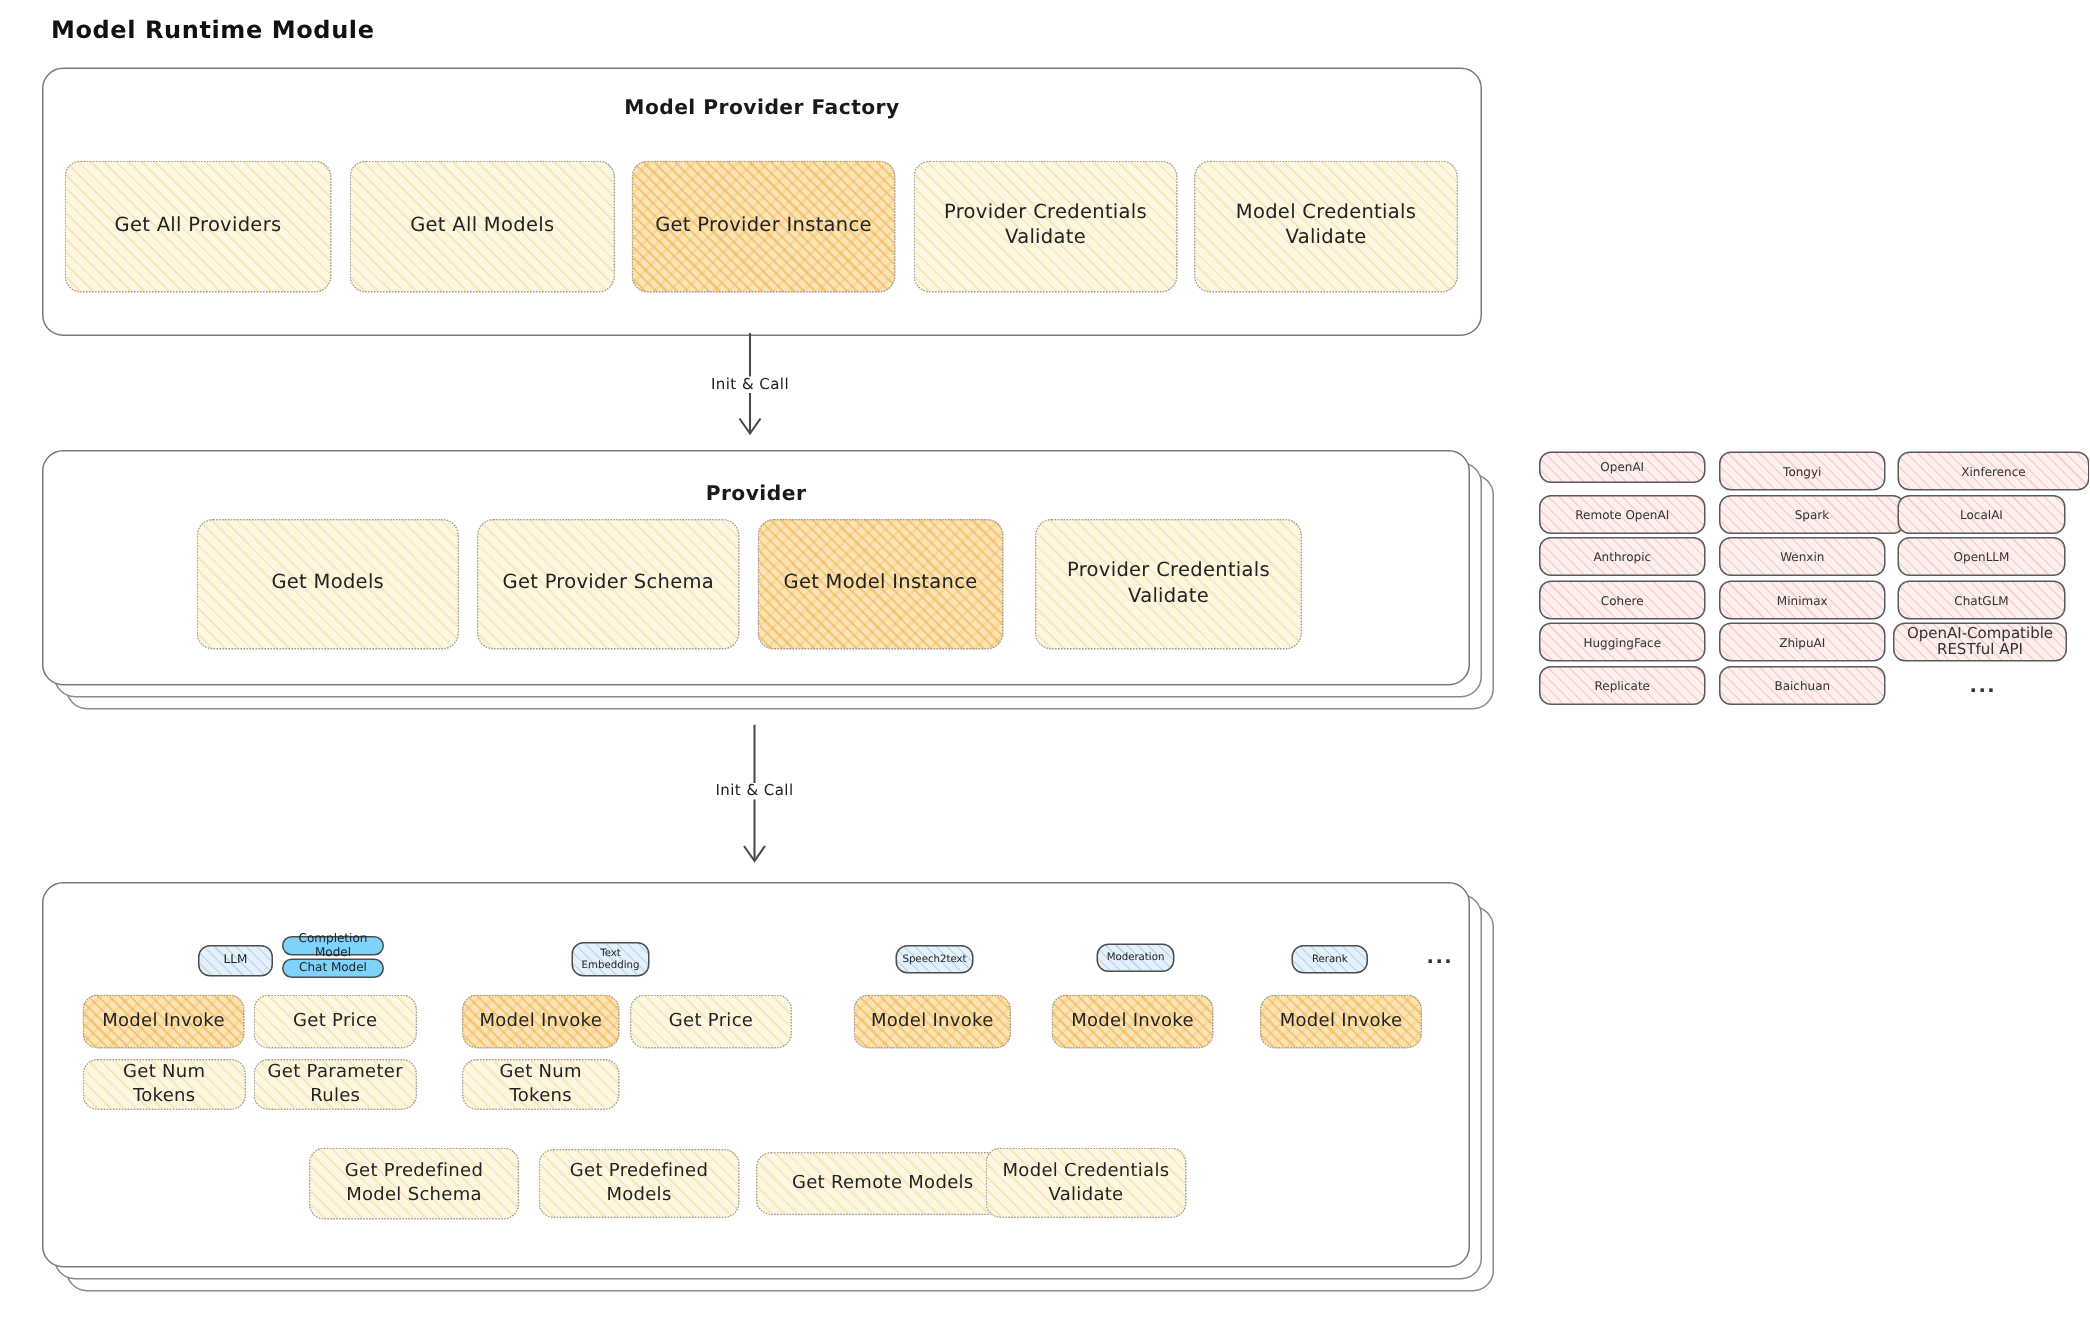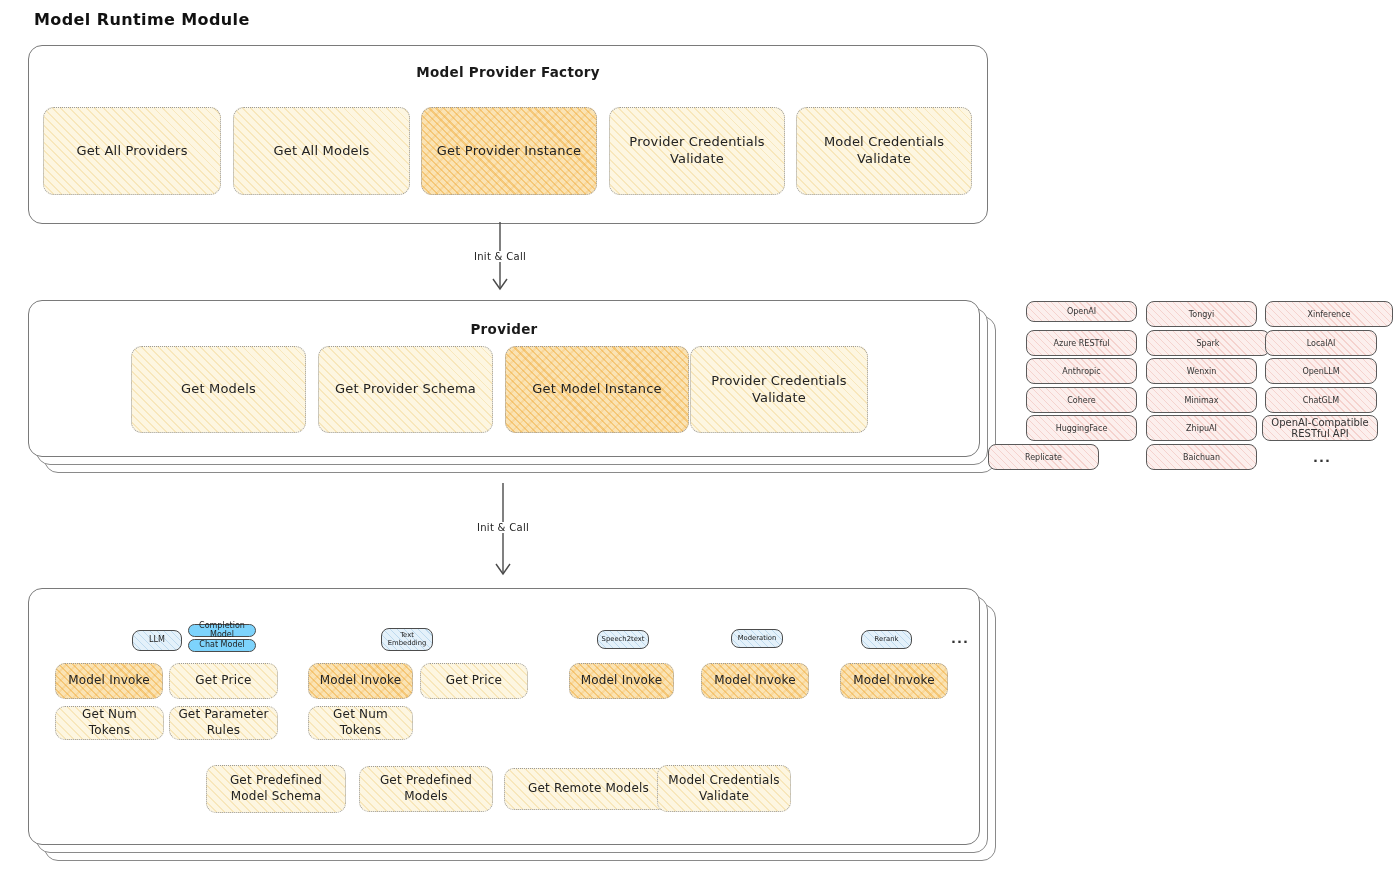--- a/index.html
+++ b/index.html
@@ -87,30 +87,30 @@
     <polyline points="2,57 9,67 16,57" fill="none" stroke="#4a4a4a" stroke-width="1.4"></polyline>
   </svg>
   <span class="arrow-label" style="left:500px;top:251px;">Init &amp; Call</span>
 
   <div class="stackcopy" style="left:44px;top:316px;width:950px;height:155px;"></div>
   <div class="stackcopy" style="left:36px;top:308px;width:950px;height:155px;"></div>
   <div class="bigbox" style="left:28px;top:300px;width:950px;height:155px;">
     <div class="box-header" style="top:20px;">Provider</div>
     <div class="btn" style="left:102px;top:45px;width:175px;height:87px;">Get Models</div>
     <div class="btn" style="left:289px;top:45px;width:175px;height:87px;">Get Provider Schema</div>
-    <div class="btn hl" style="left:476px;top:45px;width:184px;height:87px;">Get Model Instance</div>
+    <div class="btn hl" style="left:476px;top:45px;width:164px;height:87px;">Get Model Instance</div>
     <div class="btn" style="left:661px;top:45px;width:178px;height:87px;">Provider Credentials Validate</div>
   </div>
 
   <div class="pill" style="left:1026px;top:301px;width:111px;height:21px;">OpenAI</div>
-  <div class="pill" style="left:1026px;top:330px;width:111px;height:26px;">Azure RESTful</div>
+  <div class="pill" style="left:1026px;top:330px;width:111px;height:26px;">Remote OpenAI</div>
   <div class="pill" style="left:1026px;top:358px;width:111px;height:26px;">Anthropic</div>
   <div class="pill" style="left:1026px;top:387px;width:111px;height:26px;">Cohere</div>
   <div class="pill" style="left:1026px;top:415px;width:111px;height:26px;">HuggingFace</div>
-  <div class="pill" style="left:988px;top:444px;width:111px;height:26px;">Replicate</div>
+  <div class="pill" style="left:1026px;top:444px;width:111px;height:26px;">Replicate</div>
 
   <div class="pill" style="left:1146px;top:301px;width:111px;height:26px;">Tongyi</div>
   <div class="pill" style="left:1146px;top:330px;width:124px;height:26px;">Spark</div>
   <div class="pill" style="left:1146px;top:358px;width:111px;height:26px;">Wenxin</div>
   <div class="pill" style="left:1146px;top:387px;width:111px;height:26px;">Minimax</div>
   <div class="pill" style="left:1146px;top:415px;width:111px;height:26px;">ZhipuAI</div>
   <div class="pill" style="left:1146px;top:444px;width:111px;height:26px;">Baichuan</div>
 
   <div class="pill" style="left:1265px;top:301px;width:128px;height:26px;">Xinference</div>
   <div class="pill" style="left:1265px;top:330px;width:112px;height:26px;">LocalAI</div>

